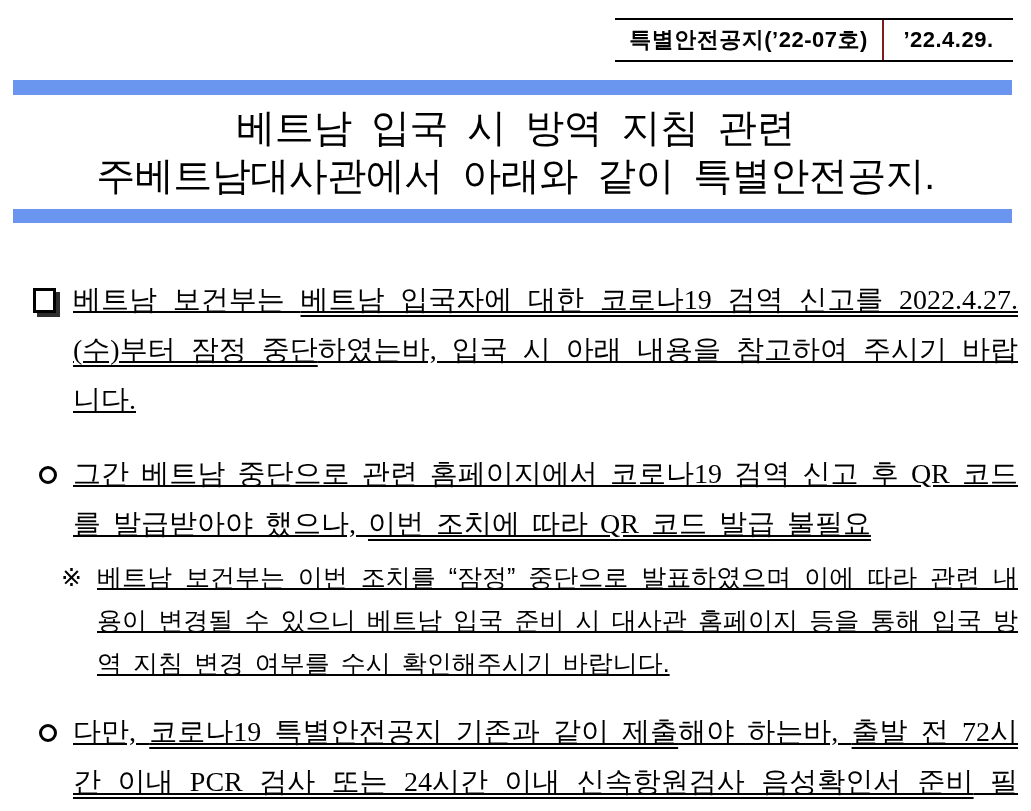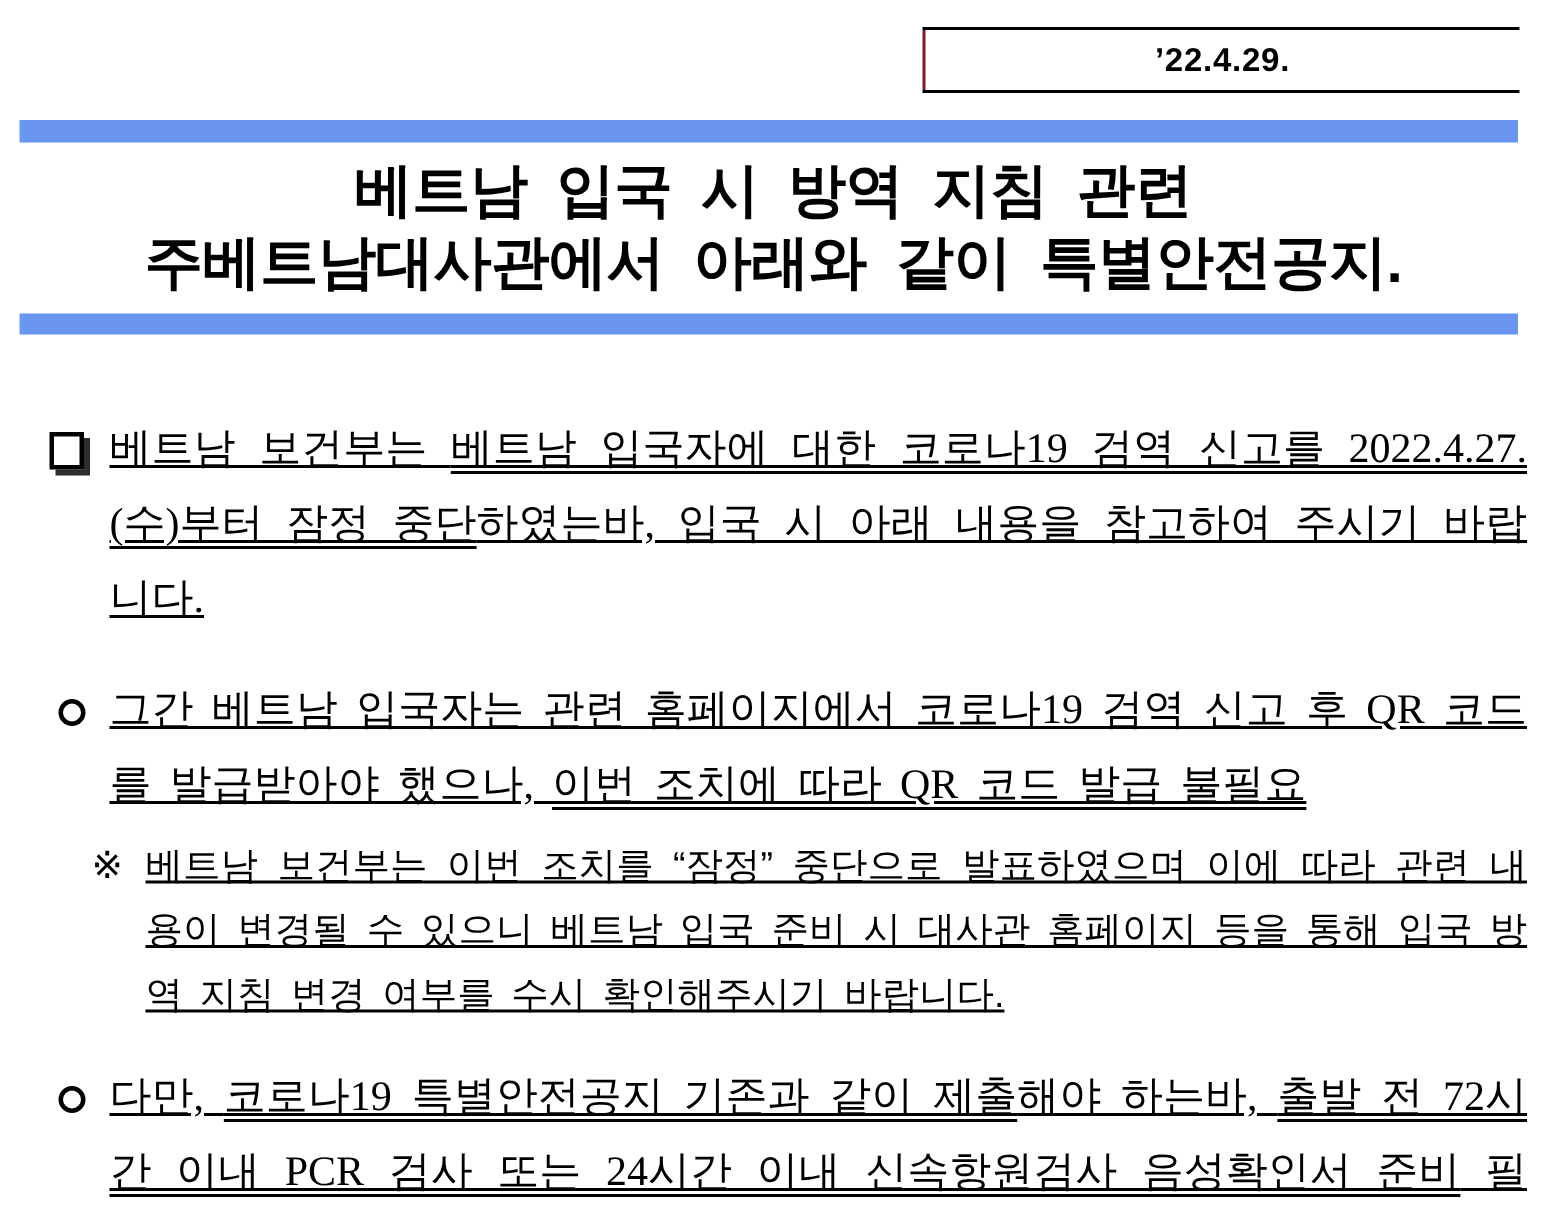--- a/index.html
+++ b/index.html
@@ -40,21 +40,21 @@
   .bar-top{top:80px;}
   .bar-bottom{top:209px;height:14px;}
 
   
   .title{
     position:absolute;
     top:104px; left:0;
     width:100%;
     text-align:center;
     font-family:"Liberation Sans","DejaVu Sans",sans-serif;
-    font-weight:bold;
+    font-weight:normal;
     font-size:39px;
     line-height:48px;
     word-spacing:9px;
     letter-spacing:-0.5px;
     white-space:nowrap;
   }
 
   
   .body-area{
     position:absolute;
@@ -108,20 +108,21 @@
     text-underline-offset:6px;
     text-decoration-thickness:2px;
   }
 </style>
 </head>
 <body>
 
 <div class="page">
 
   <div class="header-box">
+    <div class="header-cell header-cell-left">특별안전공지(’22-07호)</div>
     <div class="header-cell header-cell-right">’22.4.29.</div>
   </div>
 
   <div class="bar bar-top" style="background: rgb(107, 150, 239);"></div>
 
   <div class="title">
     <div>베트남 입국 시 방역 지침 관련</div>
     <div>주베트남대사관에서 아래와 같이 특별안전공지.</div>
   </div>
 
@@ -129,21 +130,21 @@
 
   <div class="body-area">
 
     <div class="para para-1">
       <span class="marker square-marker"></span>
       <span class="para-text"><span>베트남 보건부는 </span><span class="u">베트남 입국자에 대한 코로나19 검역 신고를 2022.4.27.(수)부터 잠정 중단</span><span>하였는바, 입국 시 아래 내용을 참고하여 주시기 바랍니다.</span></span>
     </div>
 
     <div class="para para-2">
       <span class="marker circle-marker"></span>
-      <span class="para-text"><span>그간 베트남 입국자는 관련 홈페이지에서 코로나19 검역 신고 후 QR 코드를 발급받아야 했으나, </span><span class="u">이번 조치에 따라 QR 코드 발급 불필요</span></span>
+      <span class="para-text"><span>그간 베트남 중단으로 관련 홈페이지에서 코로나19 검역 신고 후 QR 코드를 발급받아야 했으나, </span><span class="u">이번 조치에 따라 QR 코드 발급 불필요</span></span>
     </div>
 
     <div class="para para-note">
       <span class="marker ref-marker">※</span>
       <span class="para-text"><span>베트남 보건부는 이번 조치를 “잠정” 중단으로 발표하였으며 이에 따라 관련 내용이 변경될 수 있으니 베트남 입국 준비 시 대사관 홈페이지 등을 통해 입국 방역 지침 변경 여부를 수시 확인해주시기 바랍니다.</span></span>
     </div>
 
     <div class="para para-4">
       <span class="marker circle-marker"></span>
       <span class="para-text"><span>다만, </span><span class="u">코로나19 특별안전공지 기존과 같이 제출</span><span>해야 하는바, </span><span class="u">출발 전 72시간 이내 PCR 검사 또는 24시간 이내 신속항원검사 음성확인서 준비</span><span>&nbsp;필요.&nbsp;&nbsp;끝.</span></span>

